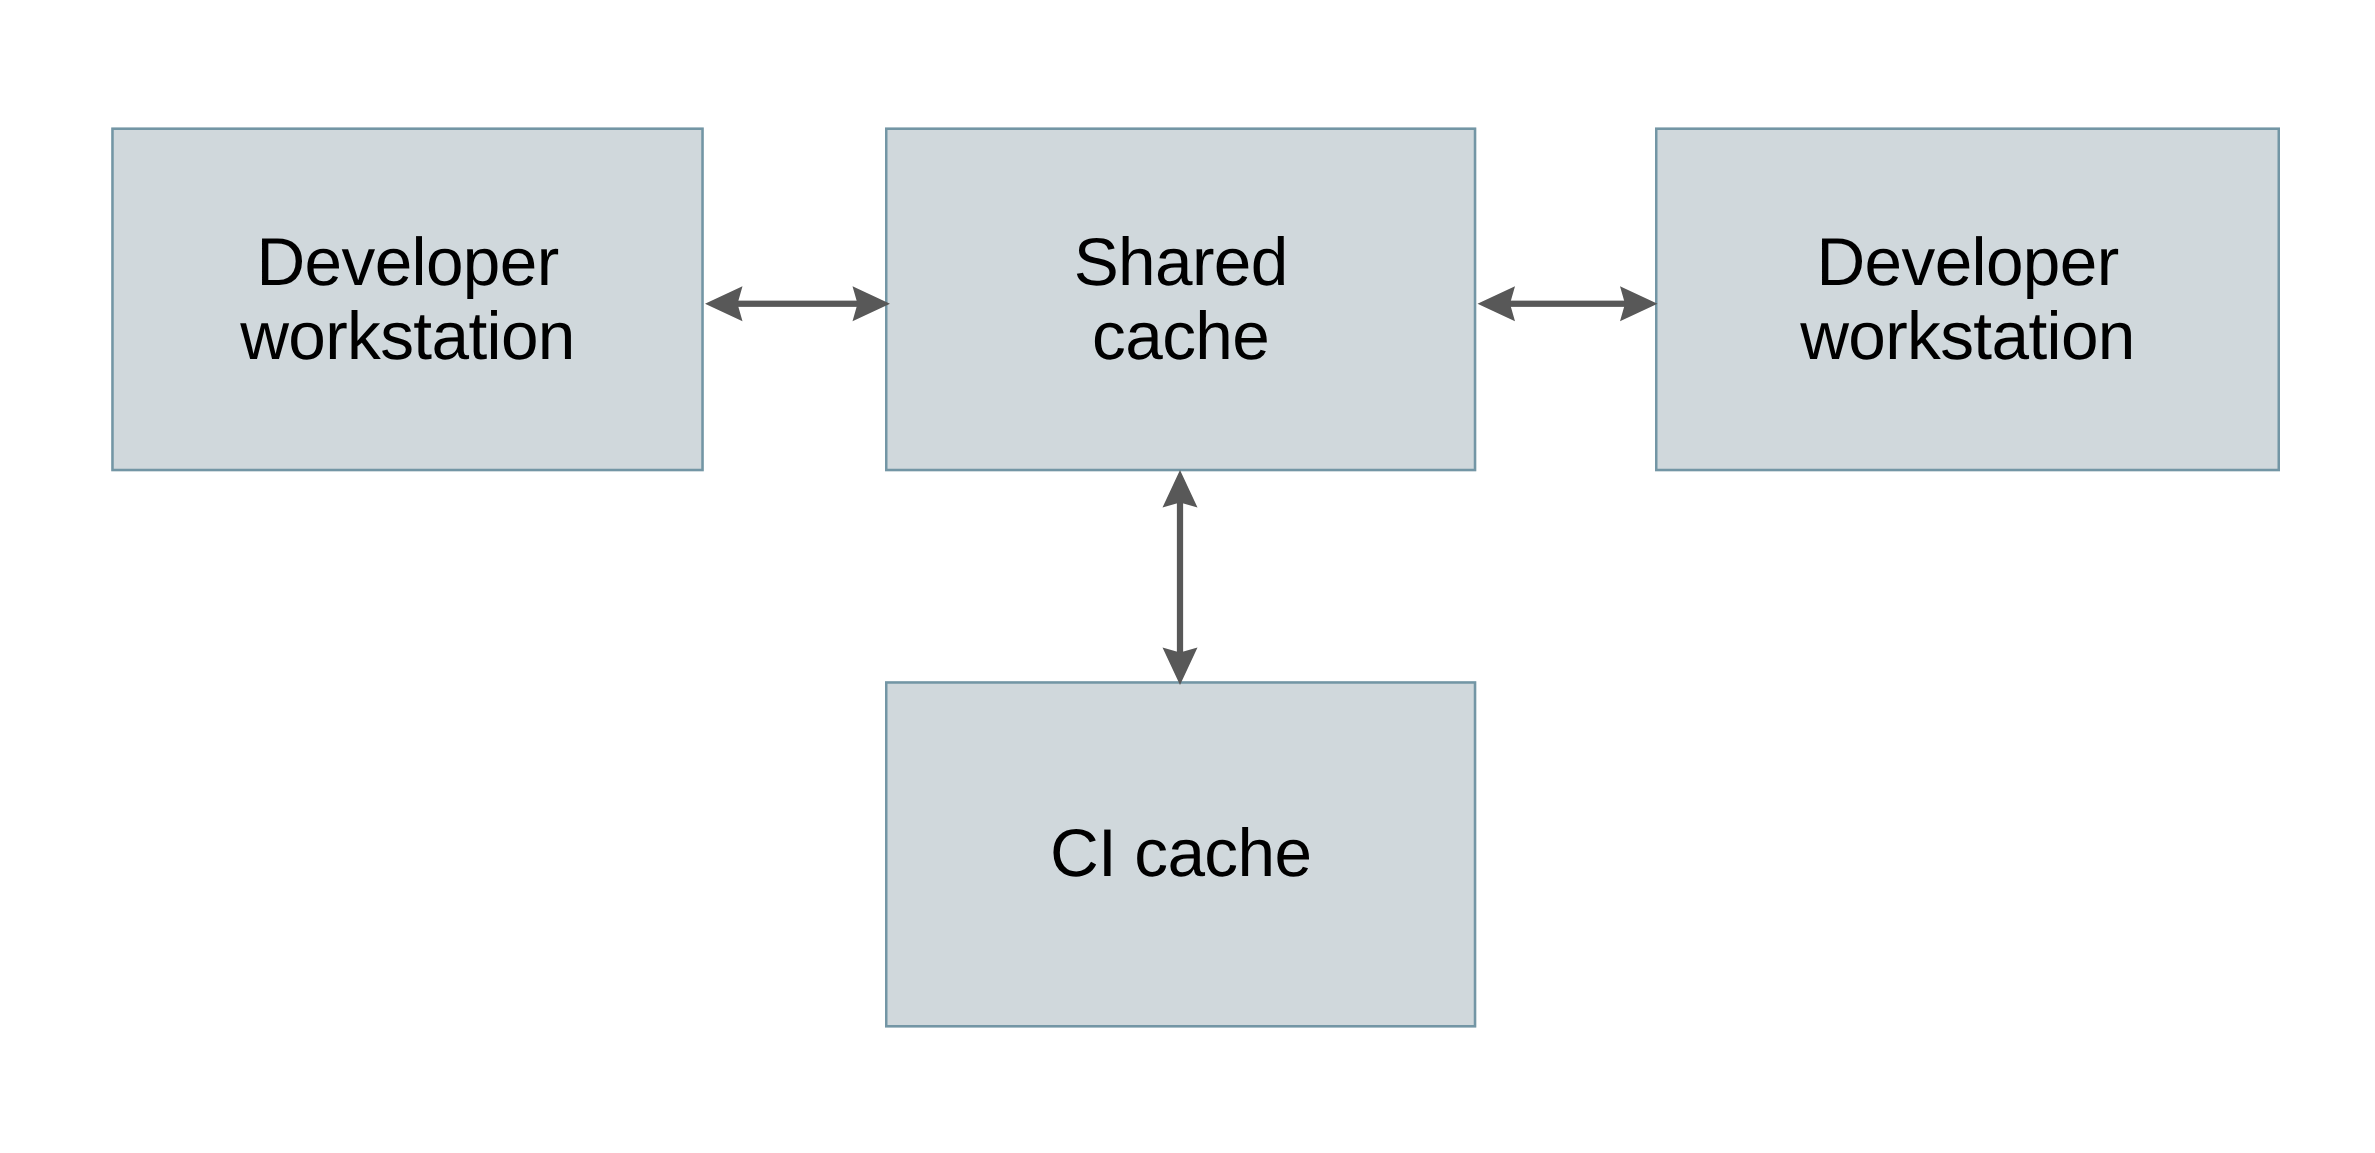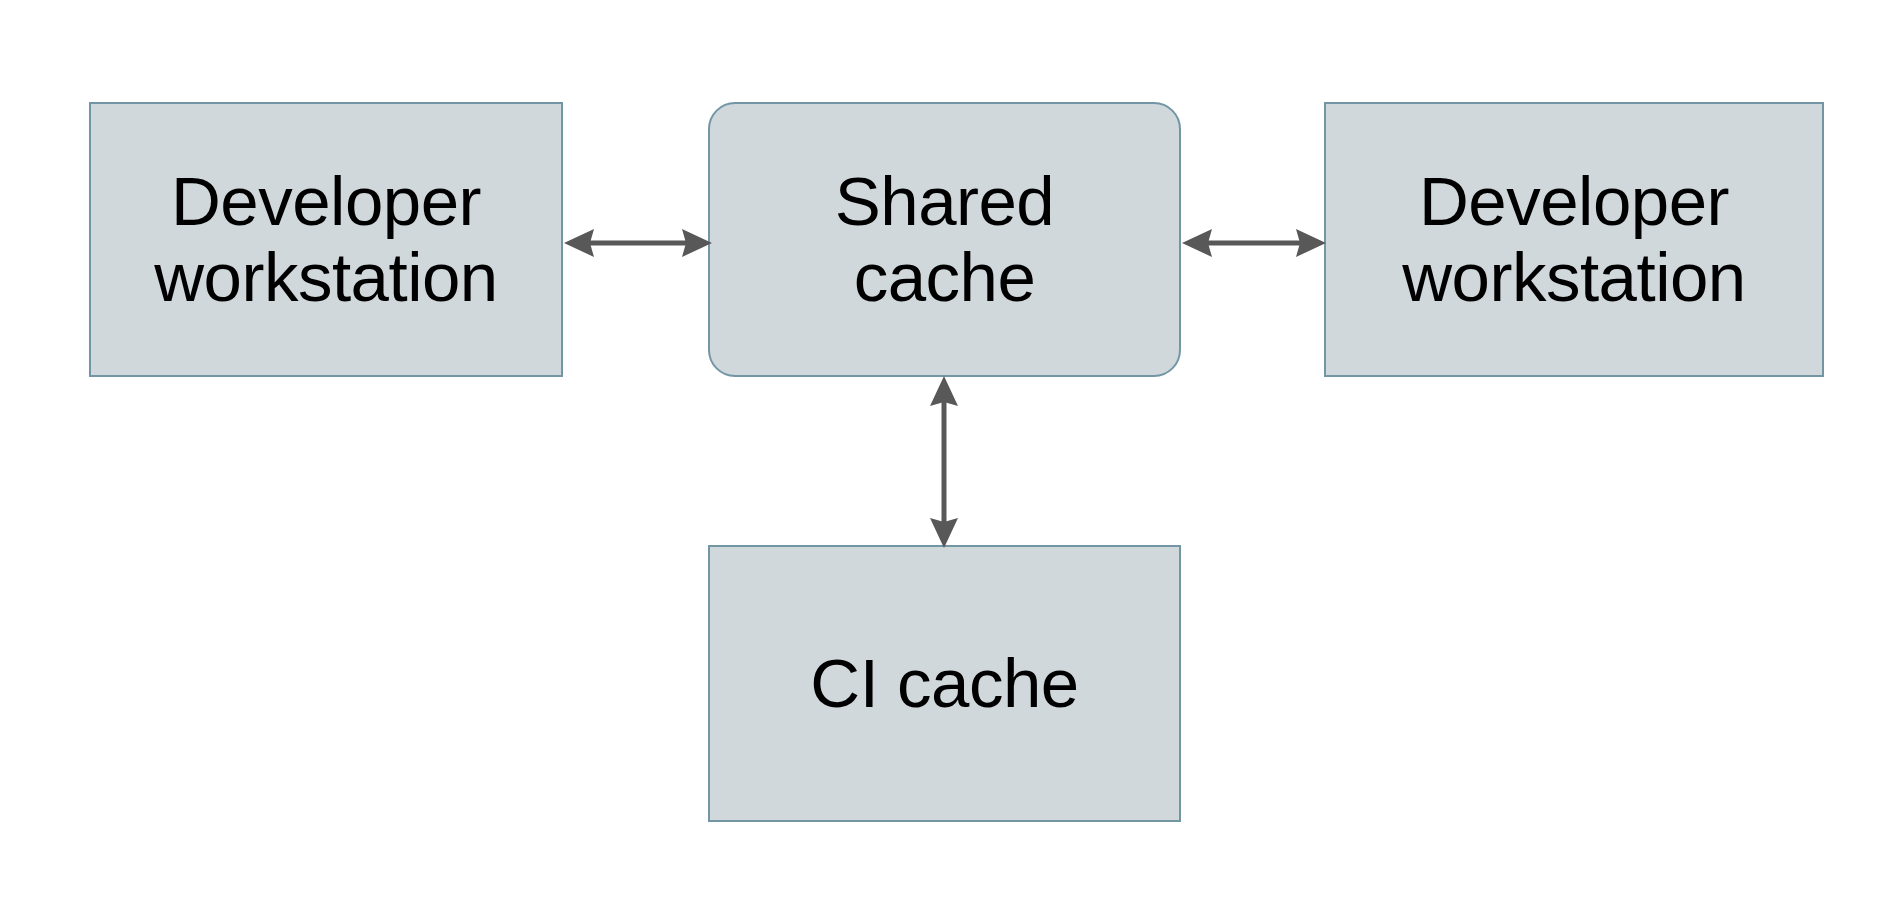--- a/index.html
+++ b/index.html
@@ -22,31 +22,31 @@
     position: absolute;
     box-sizing: border-box;
     background: #d0d8dc;
     border: 2px solid #7396a5;
     display: flex;
     align-items: center;
     justify-content: center;
     text-align: center;
   }
   .node-label {
-    font-size: 69px;
+    font-size: 54px;
     line-height: 1.09;
     color: #000000;
     font-weight: 400;
     letter-spacing: -0.5px;
     white-space: pre-line;
     padding: 0 6px;
   }
   
   #node-dev-left   { left: 89px;   top: 102px; width: 474px; height: 275px; }
-  #node-shared     { left: 708px;  top: 102px; width: 473px; height: 275px; border-radius: 27px; }
+  #node-shared     { left: 708px;  top: 102px; width: 473px; height: 275px; }
   #node-dev-right  { left: 1324px; top: 102px; width: 500px; height: 275px; }
   #node-ci         { left: 708px;  top: 545px; width: 473px; height: 277px; }
 
   .edge {
     position: absolute;
     overflow: visible;
   }
   #edge-left-shared   { left: 560px;  top: 213px; width: 156px; height: 60px; }
   #edge-shared-right  { left: 1178px; top: 213px; width: 152px; height: 60px; }
   #edge-shared-ci     { left: 914px;  top: 372px; width: 60px;  height: 180px; }

